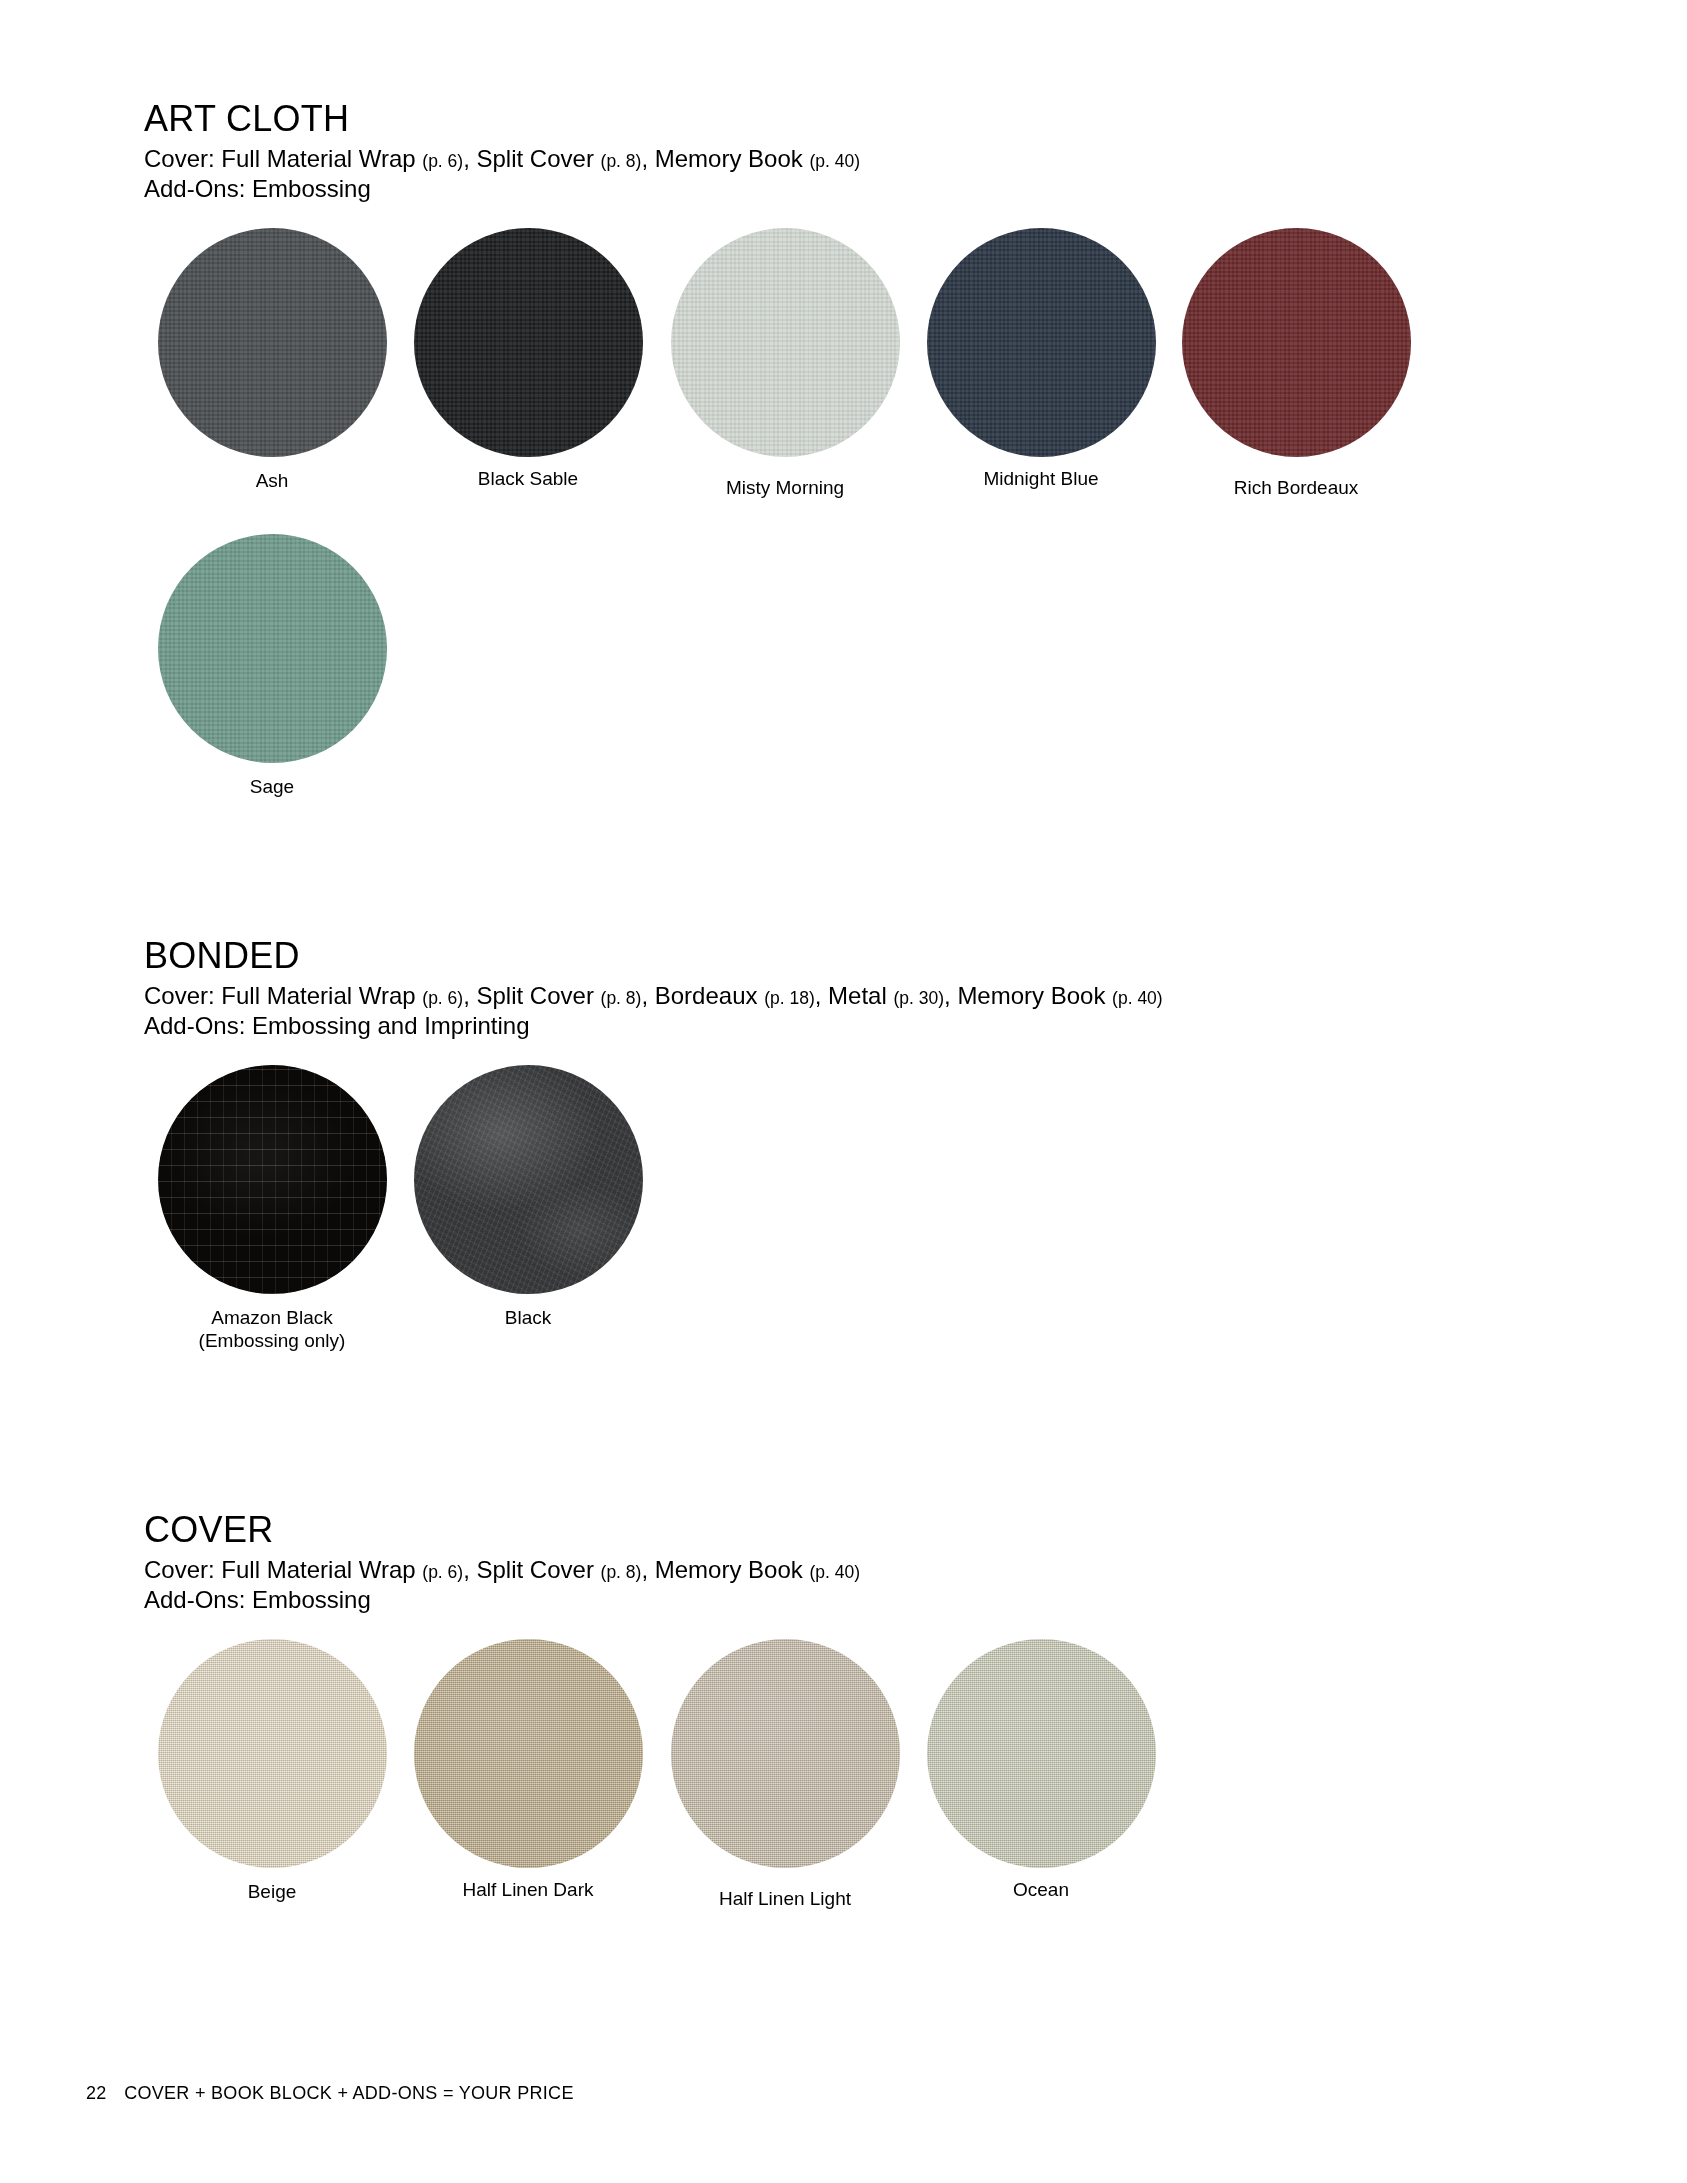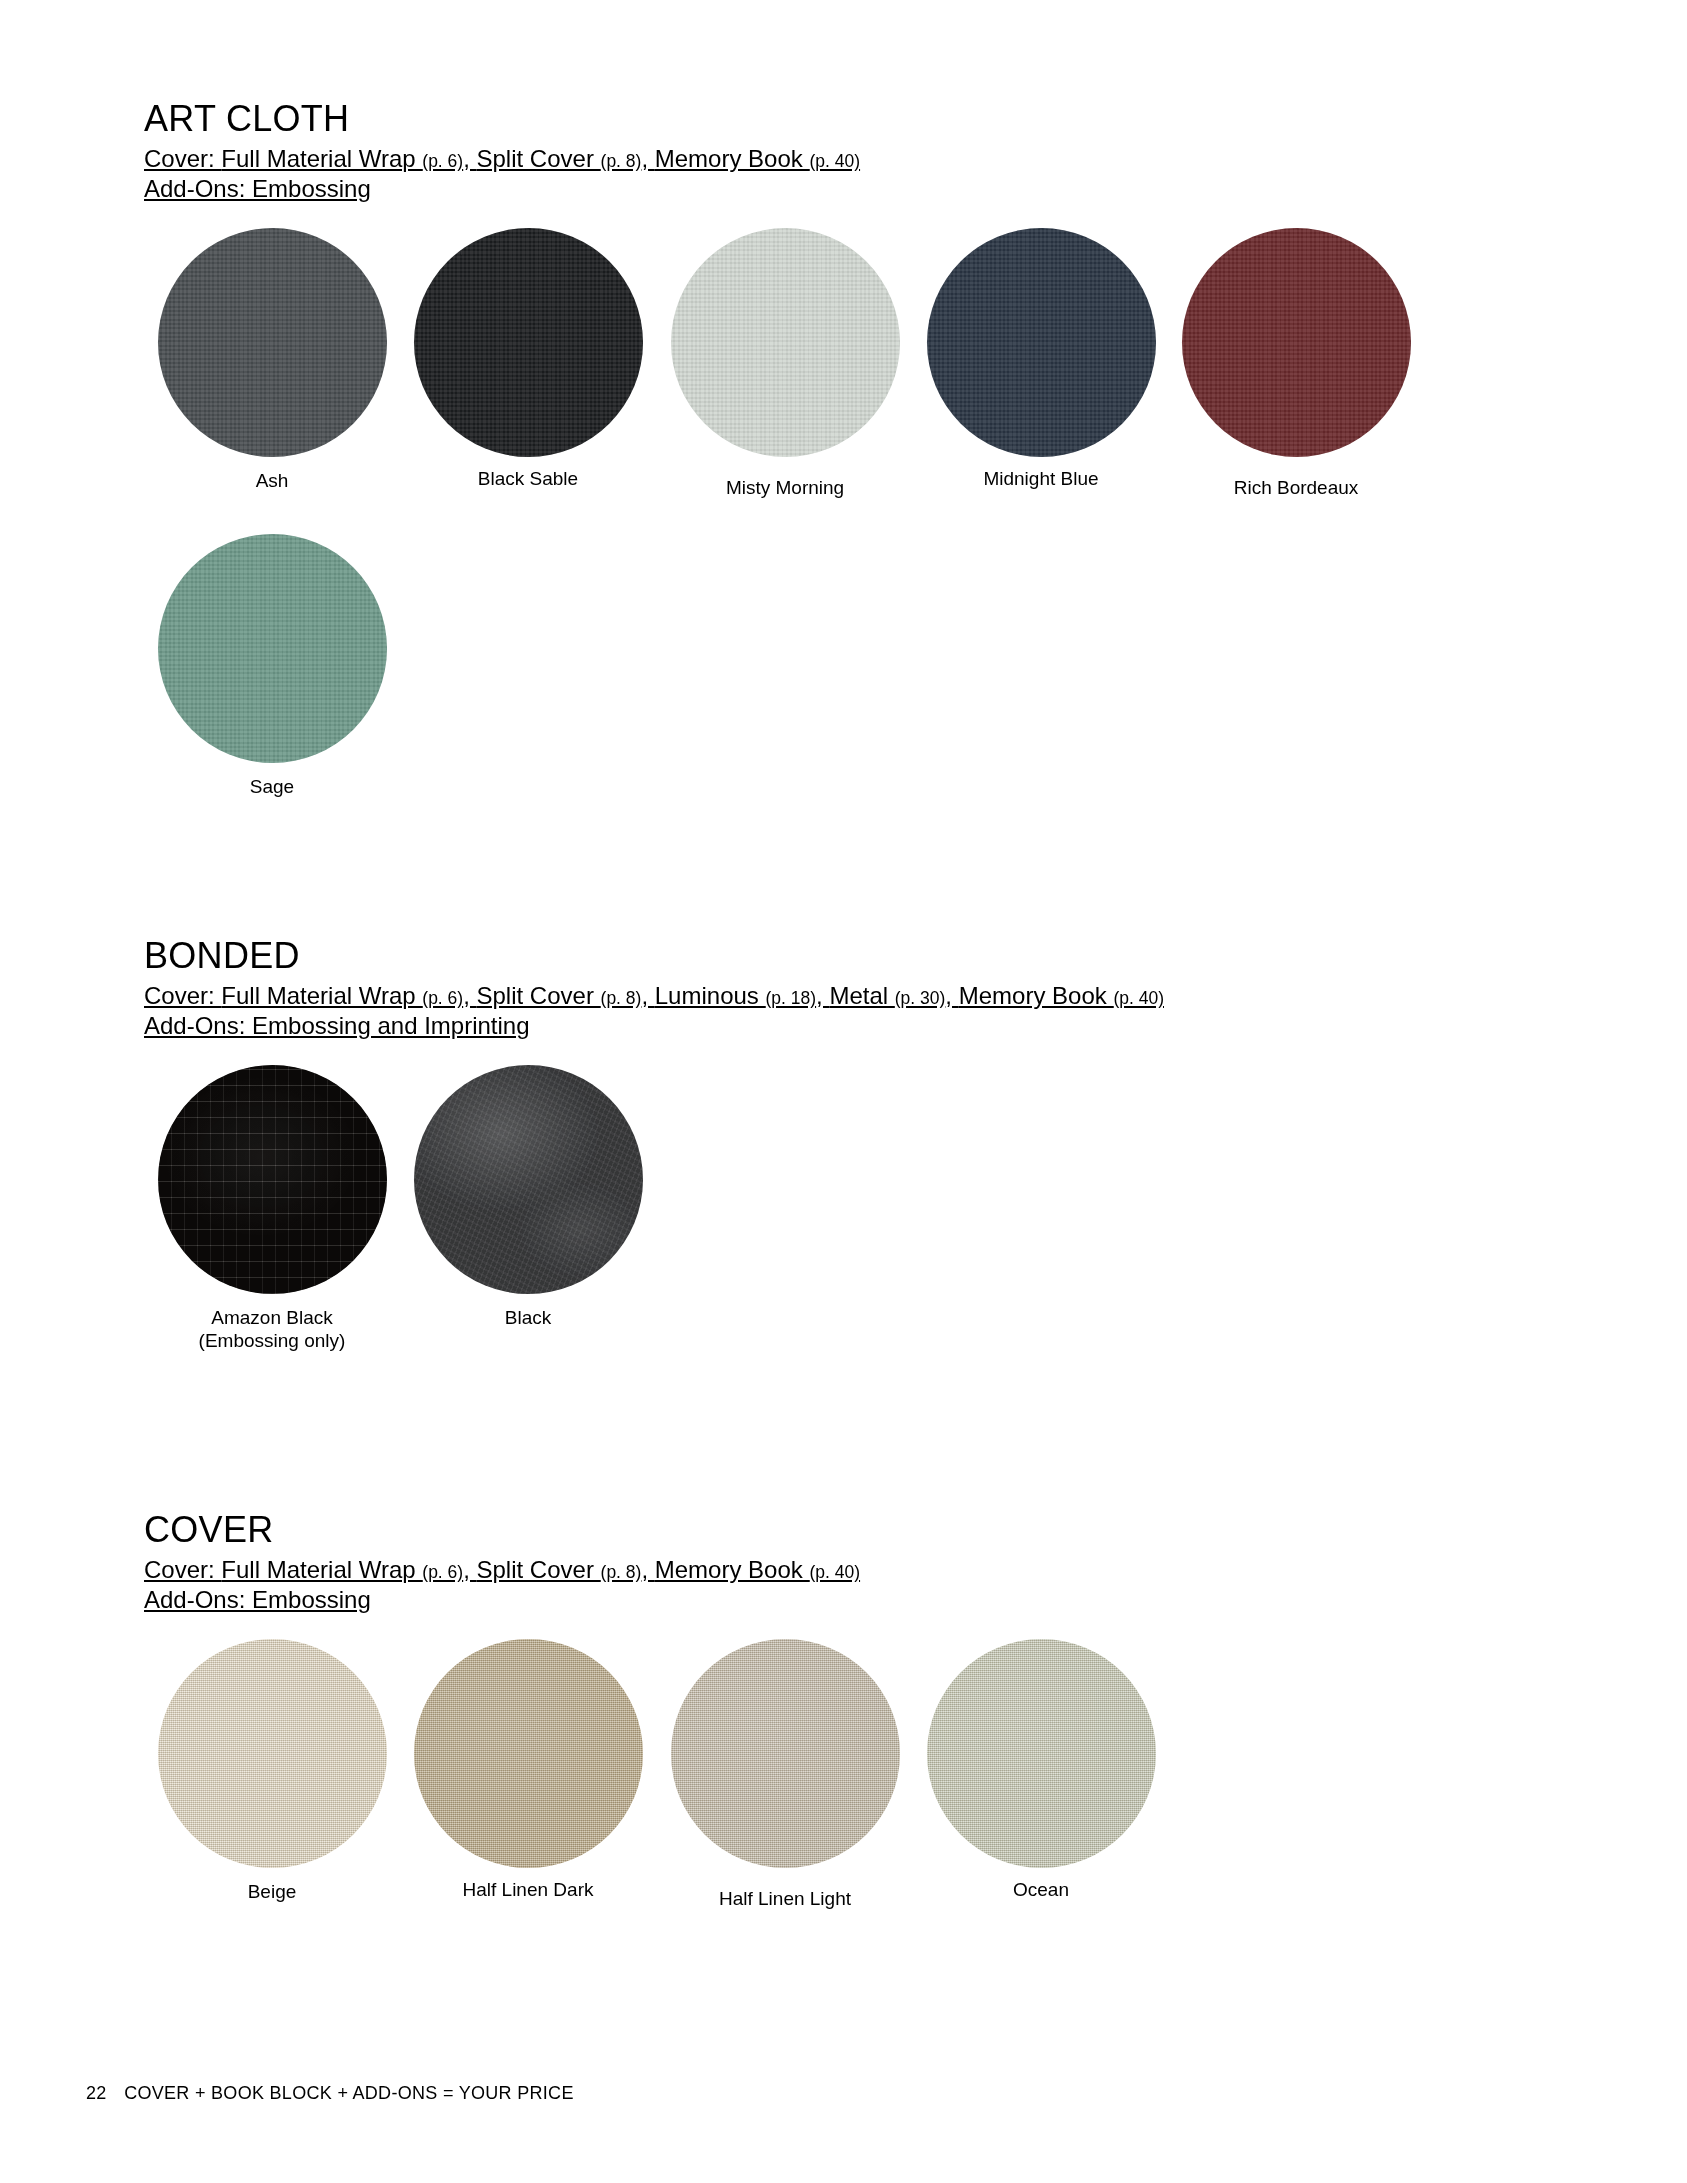--- a/index.html
+++ b/index.html
@@ -40,21 +40,20 @@
     margin: 0 0 6.7px 0;
     white-space: nowrap;
   }
 
   .spec-line {
     font-size: 24px;
     font-weight: 400;
     line-height: 1.28;
     white-space: nowrap;
     margin: 0;
-    text-decoration: underline;
   }
   .spec-line .pg {
     font-size: 17.5px;
   }
 
   
   .swatch-row {
     position: relative;
     padding-left: 98px;
     margin-top: 23px;
@@ -175,21 +174,21 @@
         <div class="swatch-cell c0">
           <div class="swatch-disc" style="background: rgb(111, 154, 139);"></div>
           <div class="swatch-label ">Sage</div>
         </div>
       </div>
   </div>
 
   <div class="section" id="section-bonded">
     <div class="section-head">
       <h1 class="section-title">BONDED</h1>
-      <p class="spec-line"><span>Cover: </span><span>Full Material Wrap </span><span class="pg">(p. 6)</span><span>, </span><span>Split Cover </span><span class="pg">(p. 8)</span><span>, </span><span>Luminous </span><span class="pg">(p. 18)</span><span>, </span><span>Metal </span><span class="pg">(p. 30)</span><span>, </span><span>Memory Book </span><span class="pg">(p. 40)</span></p>
+      <p class="spec-line"><span>Cover: </span><span>Full Material Wrap </span><span class="pg">(p. 6)</span><span>, </span><span>Split Cover </span><span class="pg">(p. 8)</span><span>, </span><span>Bordeaux </span><span class="pg">(p. 18)</span><span>, </span><span>Metal </span><span class="pg">(p. 30)</span><span>, </span><span>Memory Book </span><span class="pg">(p. 40)</span></p>
       <p class="spec-line">Add-Ons: Embossing and Imprinting</p>
     </div>
     <div class="swatch-row">
         <div class="swatch-cell c0">
           <div class="swatch-disc croc" style="background: rgb(21, 18, 16);"></div>
           <div class="swatch-label ">Amazon Black
 (Embossing only)</div>
         </div>
         <div class="swatch-cell c1">
           <div class="swatch-disc leather" style="background: rgb(58, 59, 61);"></div>

